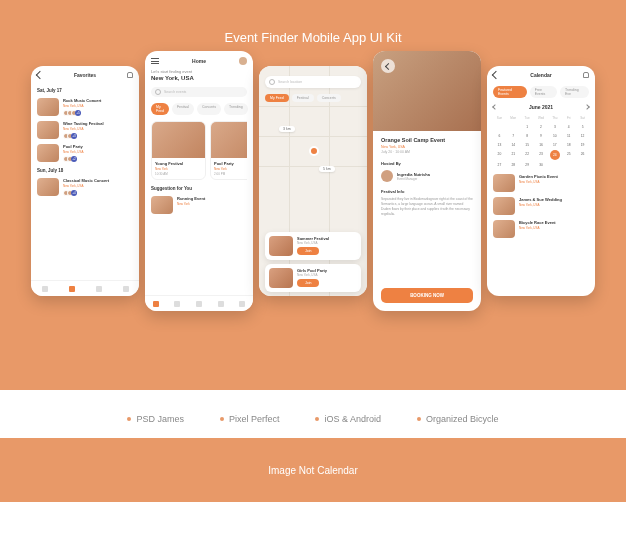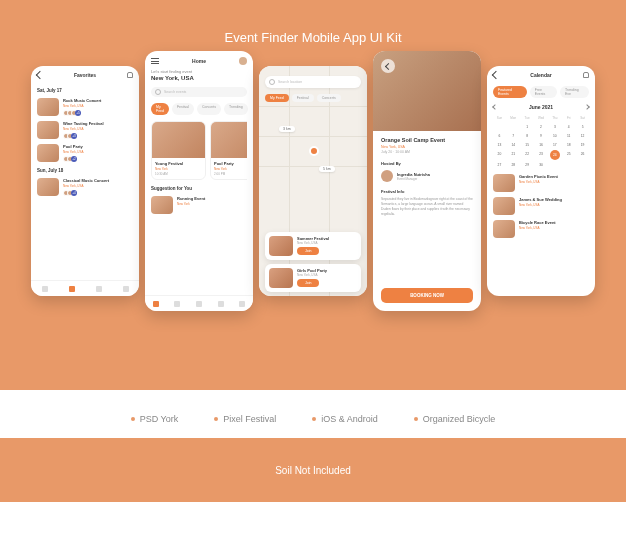--- a/index.html
+++ b/index.html
@@ -364,33 +364,33 @@
           </div>
         </div>
       </div>
 
     </div>
   </div>
 
   <div class="features">
     <div class="feat">
         <span class="dot"></span>
-        <span>PSD York</span>
+        <span>PSD James</span>
       </div>
     <div class="feat">
         <span class="dot"></span>
-        <span>Pixel Festival</span>
+        <span>Pixel Perfect</span>
       </div>
     <div class="feat">
         <span class="dot"></span>
         <span>iOS &amp; Android</span>
       </div>
     <div class="feat">
         <span class="dot"></span>
         <span>Organized Bicycle</span>
       </div>
   </div>
 
   <div class="footer">
-    <span>Soil Not Included</span>
+    <span>Image Not Calendar</span>
   </div>
 
 </div>
 
 </body></html>

